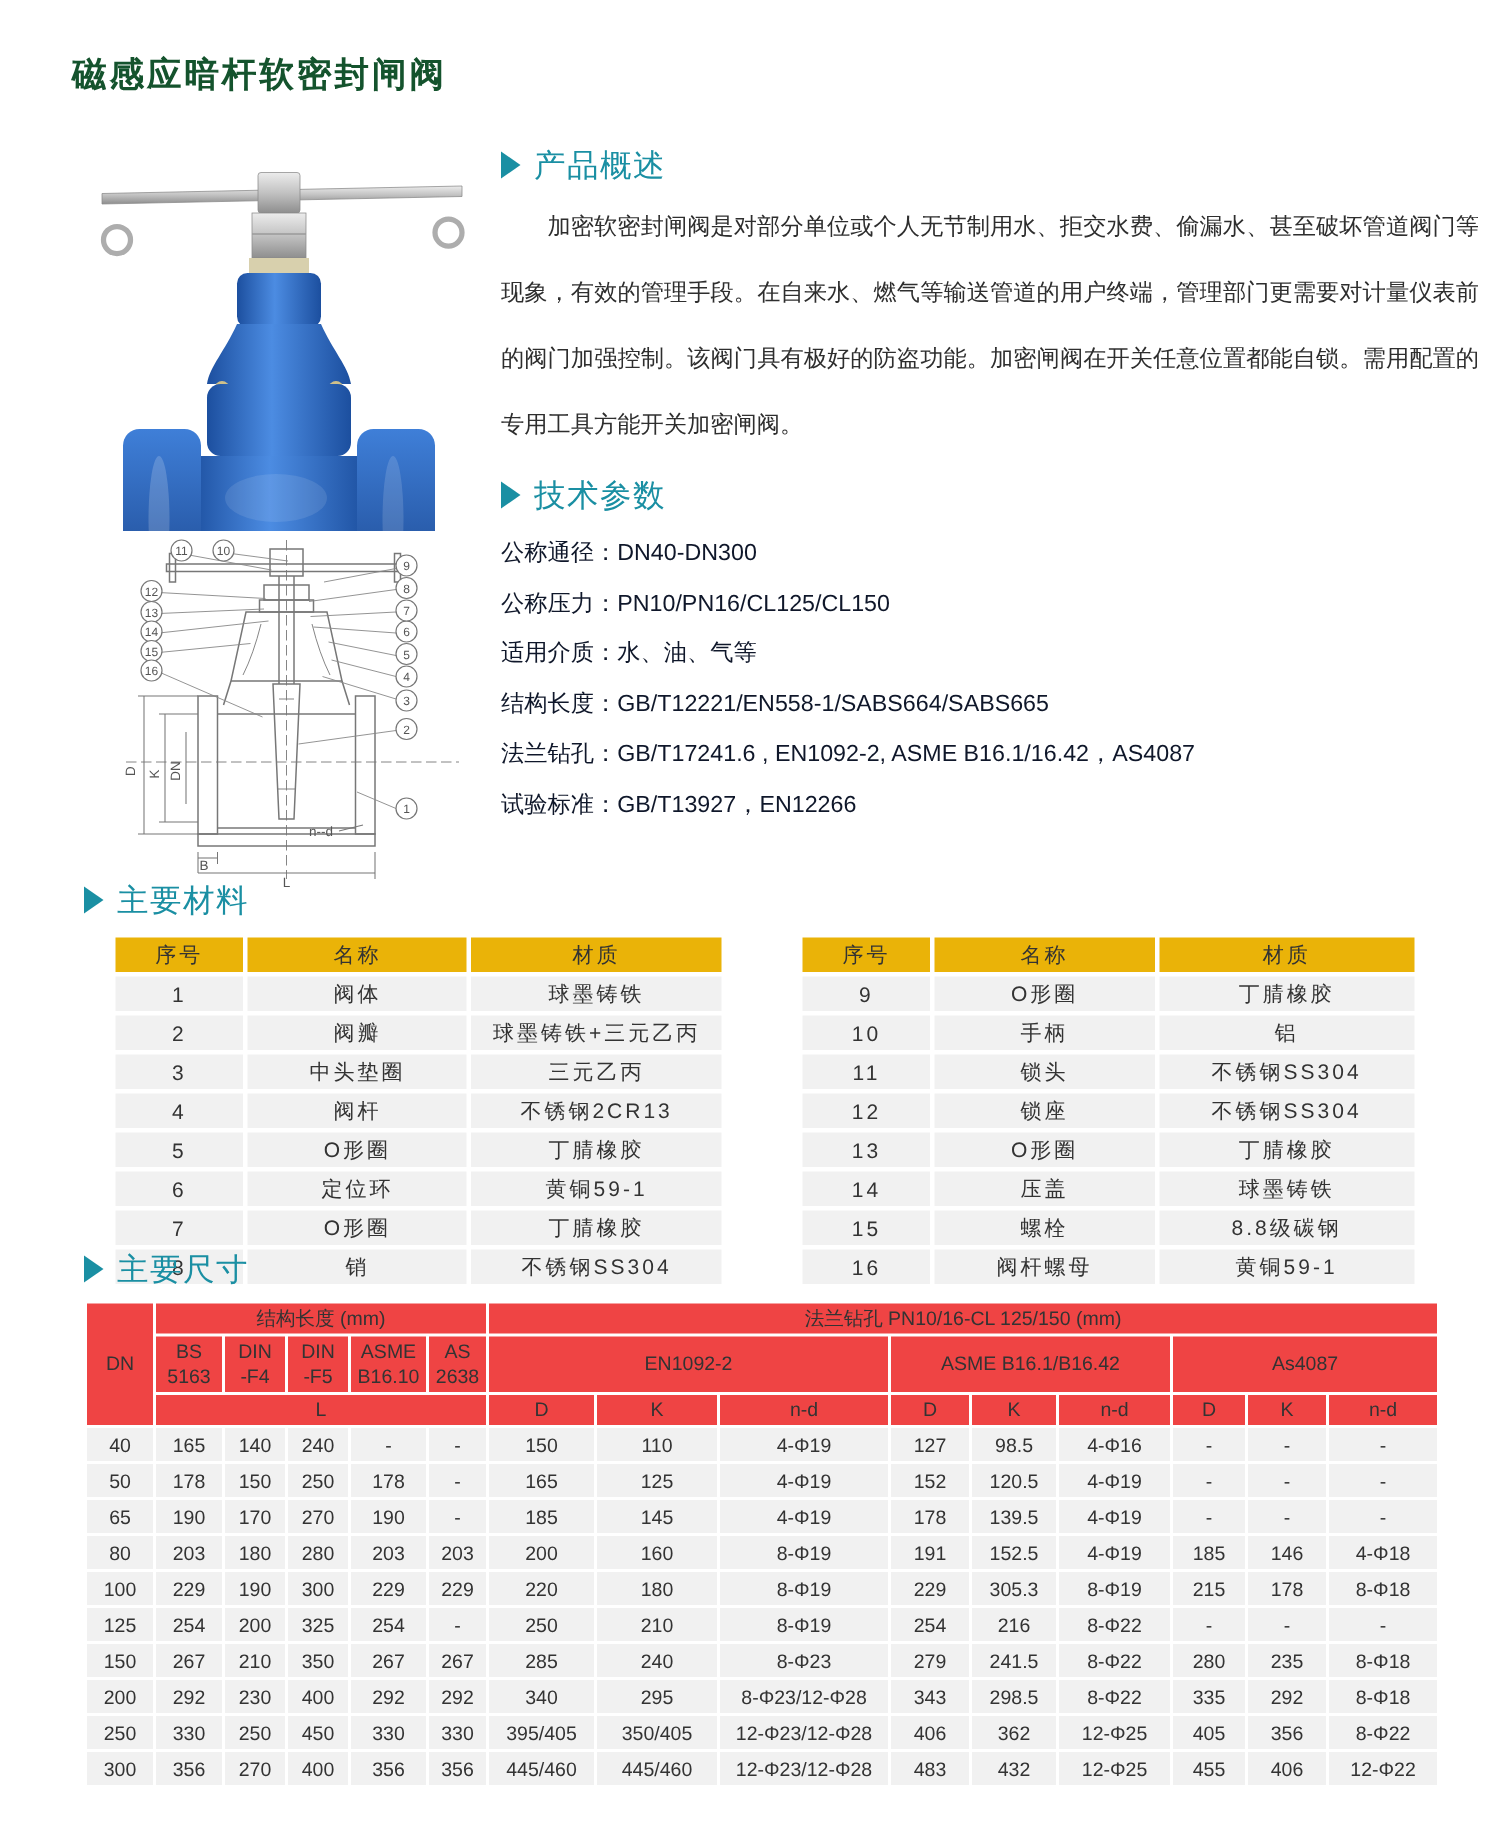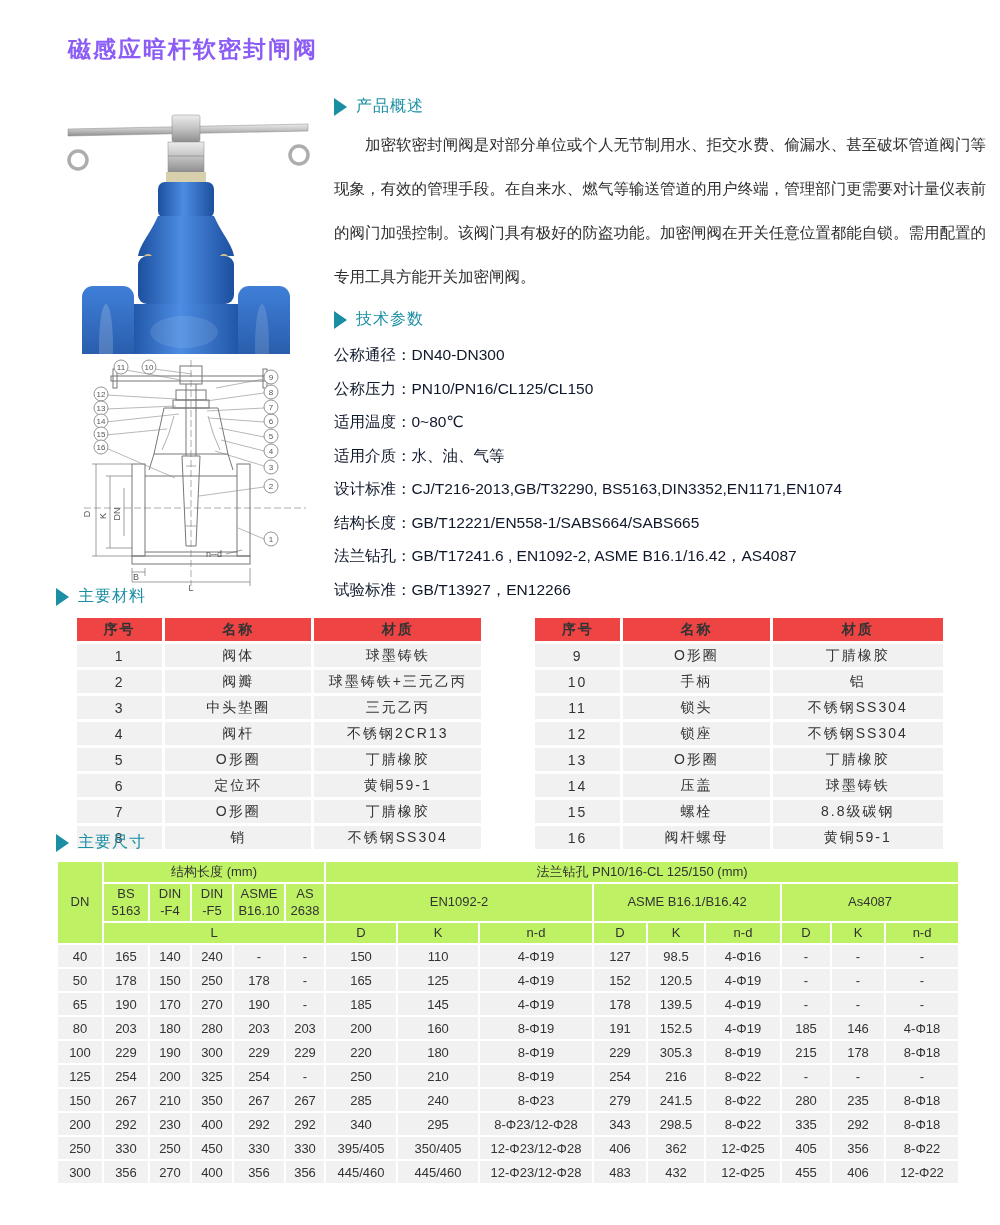--- a/index.html
+++ b/index.html
@@ -1,41 +1,41 @@
 <!DOCTYPE html>
 <html><head>
 <meta charset="utf-8">
 <style>
   html,body{margin:0;padding:0;}
   body{
     width:1000px;height:1225px;position:relative;background:#fff;
     font-family:"Liberation Sans","DejaVu Sans",sans-serif;color:#333;overflow:hidden;
   }
-  .page-title{position:absolute;left:68px;top:34px;font-size:23px;font-weight:bold;
-    color:#8b5cf6;letter-spacing:2px;}
-  .sec-head{display:flex;align-items:center;gap:9px;color:#1A8FA3;font-size:16px;letter-spacing:1px;}
+  .page-title{position:absolute;left:48px;top:34px;font-size:23px;font-weight:bold;
+    color:#14532d;letter-spacing:2px;}
+  .sec-head{display:flex;align-items:center;gap:9px;color:#1A8FA3;font-size:21px;letter-spacing:1px;}
   .arrow{width:0;height:0;border-left:13px solid #1A8FA3;border-top:9px solid transparent;
     border-bottom:9px solid transparent;flex:0 0 auto;}
   .photo-wrap{position:absolute;left:56px;top:98px;width:266px;height:256px;}
   .drawing-wrap{position:absolute;left:66px;top:356px;width:254px;height:236px;}
   .right-col{position:absolute;left:334px;top:96px;width:652px;}
   .overview-text{font-size:15.5px;line-height:44px;text-align:justify;text-indent:2em;
     color:#2e2e2e;margin:6px 0 0 0;}
   .param-list{margin-top:8px;}
   .param-item{font-size:15.5px;line-height:33.5px;color:#0f172a;}
   .materials{position:absolute;left:56px;top:586px;width:890px;}
   .mat-tables{display:flex;gap:48px;margin-top:8px;padding-left:18px;}
   table.mat{border-collapse:separate;border-spacing:3px;}
-  table.mat th{background:#ef4444;font-weight:bold;}
+  table.mat th{background:#eab308;font-weight:normal;}
   table.mat th,table.mat td{text-align:center;font-size:14px;height:23px;
     letter-spacing:2px;padding:0 6px;color:#333;}
   table.mat td{background:#F1F1F1;}
   .dims{position:absolute;left:56px;top:832px;width:892px;}
   table.dim{border-collapse:separate;border-spacing:2px;table-layout:fixed;width:888px;margin-top:7px;}
-  table.dim th{background:#bef264;font-weight:normal;font-size:13px;padding:2px 1px;
+  table.dim th{background:#ef4444;font-weight:normal;font-size:13px;padding:2px 1px;
     white-space:pre-line;line-height:1.25;}
   table.dim td{background:#F1F1F1;font-size:13px;height:22px;padding:0 1px;}
   table.dim th,table.dim td{text-align:center;vertical-align:middle;color:#333;overflow:hidden;}
   svg text{font-family:"Liberation Sans","DejaVu Sans",sans-serif;}
 </style>
 </head>
 <body>
 
 <div class="page-title">磁感应暗杆软密封闸阀</div>
 
@@ -193,23 +193,21 @@
   </div>
   <p class="overview-text">加密软密封闸阀是对部分单位或个人无节制用水、拒交水费、偷漏水、甚至破坏管道阀门等现象，有效的管理手段。在自来水、燃气等输送管道的用户终端，管理部门更需要对计量仪表前的阀门加强控制。该阀门具有极好的防盗功能。加密闸阀在开关任意位置都能自锁。需用配置的专用工具方能开关加密闸阀。</p>
 
   <div class="sec-head" style="margin-top:10px;">
     <span class="arrow"></span>
     <span>技术参数</span>
   </div>
   <div class="param-list" id="param-list">
       <div class="param-item"><span>公称通径：</span><span>DN40-DN300</span></div>
       <div class="param-item"><span>公称压力：</span><span>PN10/PN16/CL125/CL150</span></div>
-      <div class="param-item"><span>适用温度：</span><span>0~80℃</span></div>
       <div class="param-item"><span>适用介质：</span><span>水、油、气等</span></div>
-      <div class="param-item"><span>设计标准：</span><span>CJ/T216-2013,GB/T32290, BS5163,DIN3352,EN1171,EN1074</span></div>
       <div class="param-item"><span>结构长度：</span><span>GB/T12221/EN558-1/SABS664/SABS665</span></div>
       <div class="param-item"><span>法兰钻孔：</span><span>GB/T17241.6 , EN1092-2,  ASME B16.1/16.42，AS4087</span></div>
       <div class="param-item"><span>试验标准：</span><span>GB/T13927，EN12266</span></div>
     </div>
 </div>
 
 <div class="materials">
   <div class="sec-head">
     <span class="arrow"></span>
     <span>主要材料</span>

